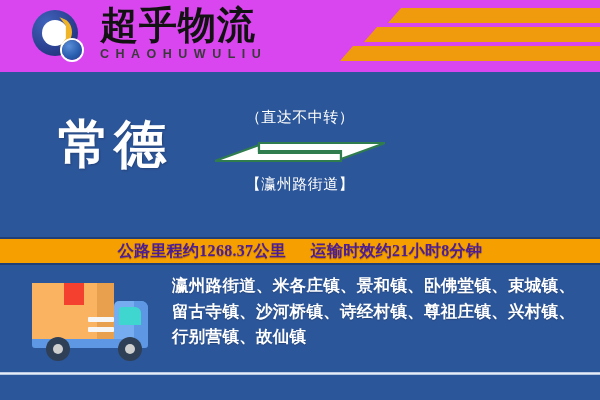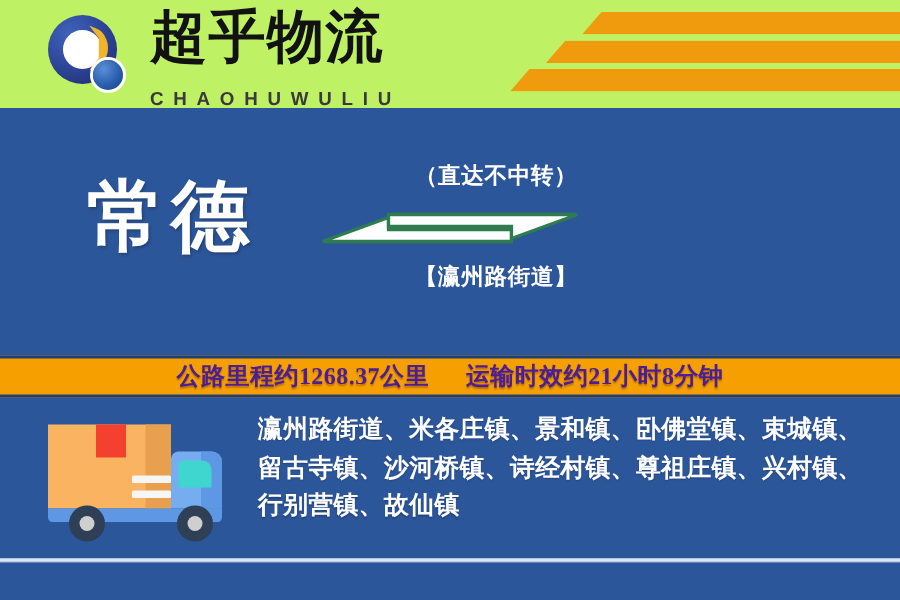--- a/index.html
+++ b/index.html
@@ -11,21 +11,21 @@
     position:relative;
   }
   .banner{
     position:absolute;left:0;top:0;width:600px;height:400px;
     background:#2c569a;
   }
 
   
   .header{
     position:absolute;left:0;top:0;width:600px;height:72px;
-    background:#bef264;
+    background:#d946ef;
     overflow:hidden;
   }
   .logo-wrap{
     position:absolute;left:30px;top:8px;
     width:62px;height:56px;
   }
   .logo-ring{
     position:absolute;left:2px;top:2px;width:46px;height:46px;
     border-radius:50%;
     background:radial-gradient(circle at 32% 28%,#3f63bb 0%,#2a3f8f 60%,#1b2a6b 100%);
@@ -53,21 +53,21 @@
   }
   .brand-cn{
     font-family:"Liberation Serif",serif;
     font-weight:bold;
     font-size:38px;
     color:#121212;
     letter-spacing:1px;
     white-space:nowrap;
   }
   .brand-en{
-    margin-top:16px;
+    margin-top:4px;
     font-family:"Liberation Sans",sans-serif;
     font-weight:bold;
     font-size:12.5px;
     color:#3a3a3a;
     letter-spacing:6.5px;
     white-space:nowrap;
   }
   .stripes{
     position:absolute;right:0;top:6px;width:260px;height:60px;
   }
@@ -91,22 +91,21 @@
     color:#ffffff;
     letter-spacing:4px;
     white-space:nowrap;
     text-shadow:1px 1px 2px rgba(0,0,0,.22);
   }
   .city-from{left:58px;}
   .city-to{left:388px;}
 
   .mid{
     position:absolute;left:215px;top:36px;width:170px;height:100px;
-    text-align:right;
-    font-weight:bold;
+    text-align:center;
   }
   .mid-top{
     font-family:"Liberation Serif",serif;
     font-size:15px;
     color:#ffffff;
     white-space:nowrap;
     letter-spacing:0.5px;
   }
   .arrow-box{
     position:relative;width:170px;height:34px;margin-top:8px;

